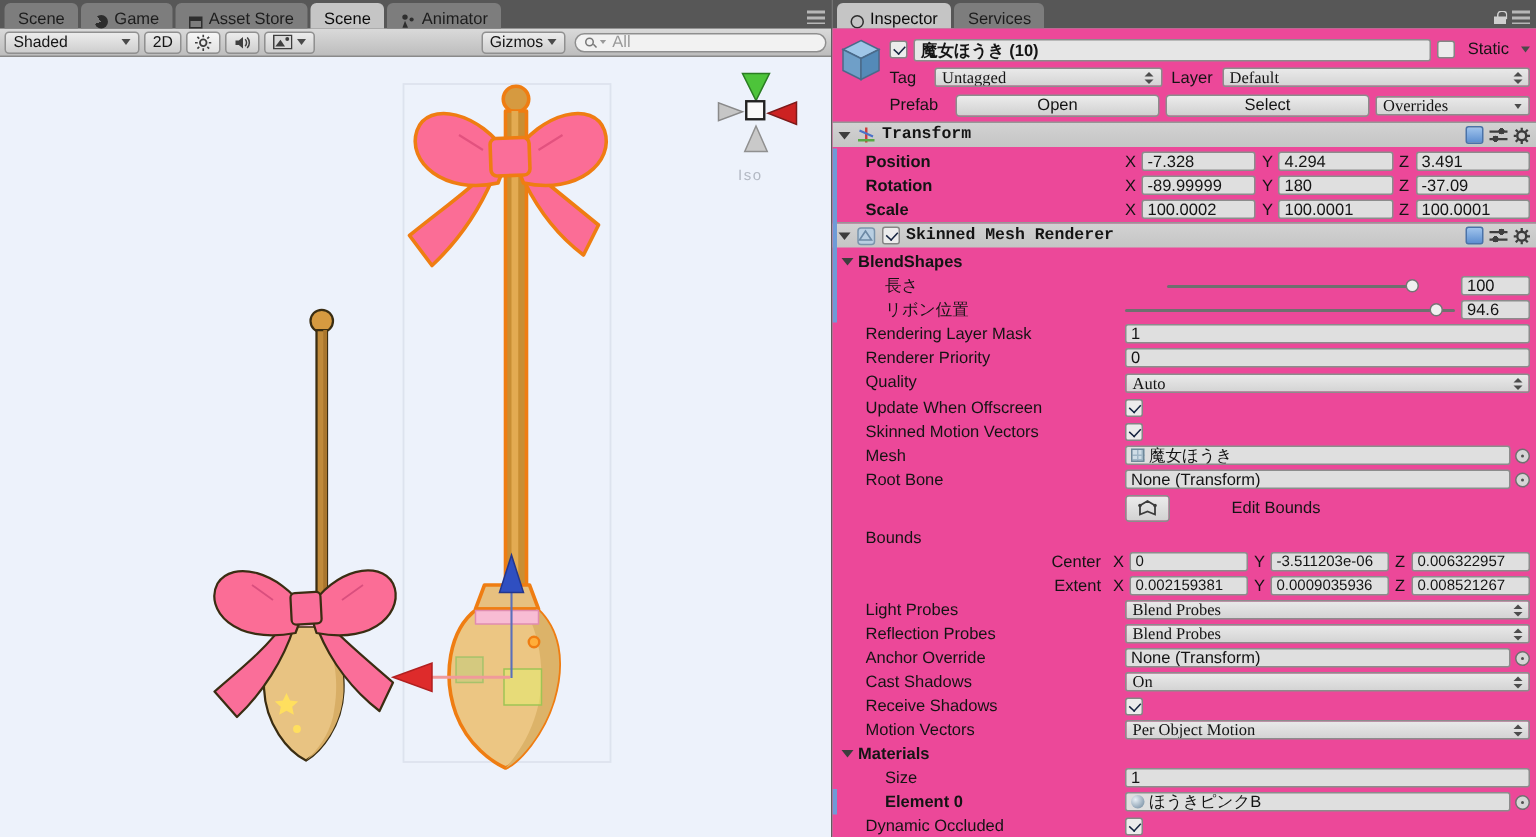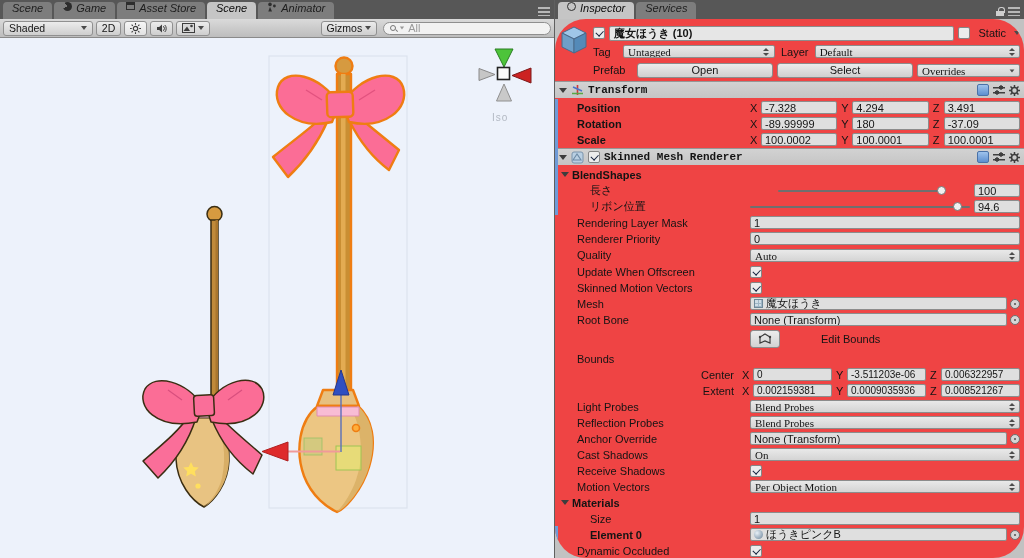--- a/index.html
+++ b/index.html
@@ -8,21 +8,21 @@
          background:#c2c2c2; display:flex; }
 
   
   #left  { width:555px; display:flex; flex-direction:column; border-right:1px solid #5f5f5f; }
   #right { flex:1; display:flex; flex-direction:column; min-width:0; }
 
   
   .tabstrip { height:19px; background:#575757; display:flex; align-items:flex-end; padding-left:3px;
               gap:2px; position:relative; flex:none; }
   .tab { height:17px; padding:0 9px; background:#7d7d7d; color:#1d1d1d; border-radius:4px 4px 0 0;
-         display:flex; align-items:flex-start; gap:4px; white-space:nowrap;font-style:italic; }
+         display:flex; align-items:flex-end; gap:4px; white-space:nowrap; }
   .tab.active { background:#c5c5c5; color:#0c0c0c; }
   .strip-right { margin-left:auto; display:flex; align-items:center; gap:4px; padding:0 4px 3px 0; }
   .menu-ic { width:12px; height:9px; background:
       linear-gradient(#cfcfcf,#cfcfcf) 0 0/12px 2px no-repeat,
       linear-gradient(#cfcfcf,#cfcfcf) 0 4px/12px 2px no-repeat,
       linear-gradient(#cfcfcf,#cfcfcf) 0 8px/12px 1px no-repeat; opacity:.8; }
   .lock-ic { width:8px; height:9px; position:relative; }
   .lock-ic::before { content:""; position:absolute; top:0; left:1.5px; width:5px; height:5px;
       border:1.5px solid #cfcfcf; border-bottom:none; border-radius:3px 3px 0 0; }
   .lock-ic::after { content:""; position:absolute; bottom:0; left:0; width:8px; height:5px; background:#cfcfcf; }
@@ -40,21 +40,21 @@
                 background:#f2f2f2; display:flex; align-items:center; padding:0 6px; gap:3px; color:#9a9a9a; }
   .mag { width:6px; height:6px; border:1.4px solid #777; border-radius:50%; position:relative; flex:none; }
   .mag::after { content:""; position:absolute; width:3px; height:1.4px; background:#777;
                 bottom:-1.5px; right:-2.5px; transform:rotate(45deg); }
 
   
   .viewport { flex:1; background:#edf2fb; position:relative; overflow:hidden; }
   .viewport svg { position:absolute; inset:0; }
 
   
-  .insp-body { flex:1; background:#ef4444; overflow:hidden; padding-top:3px; position:relative;border-radius:31px; }
+  .insp-body { flex:1; background:#ec4899; overflow:hidden; padding-top:3px; position:relative; }
   .row { height:15px; display:flex; align-items:center; padding:0 4px 0 22px; position:relative; margin-bottom:1px; }
   .lbl { width:173px; flex:none; white-space:nowrap; overflow:hidden; }
   .b { font-weight:bold; }
   .val { flex:1; display:flex; align-items:center; min-width:0; gap:3px; }
   .tfield { flex:1; height:13px; background:#dfdfdf; border:1px solid #8c8c8c; border-radius:2px;
             padding:0 3px; display:flex; align-items:center; gap:3px; overflow:hidden; white-space:nowrap; min-width:0; }
   .popup { flex:1; height:13px; background:linear-gradient(#e9e9e9,#d4d4d4); border:1px solid #8c8c8c;
            border-radius:2px; padding:0 14px 0 4px; position:relative; display:flex; align-items:flex-start;
            overflow:hidden; white-space:nowrap; min-width:0;font-family:Liberation Serif, serif; }
   .pp-ar { position:absolute; right:4px; top:2px; width:7px; height:9px; }

